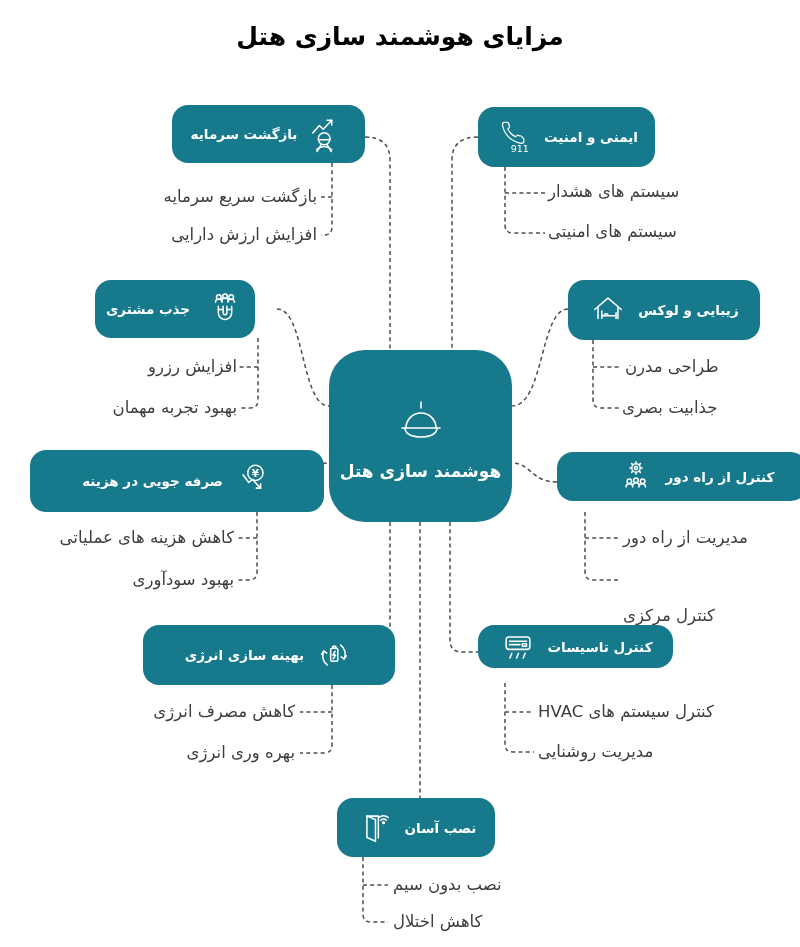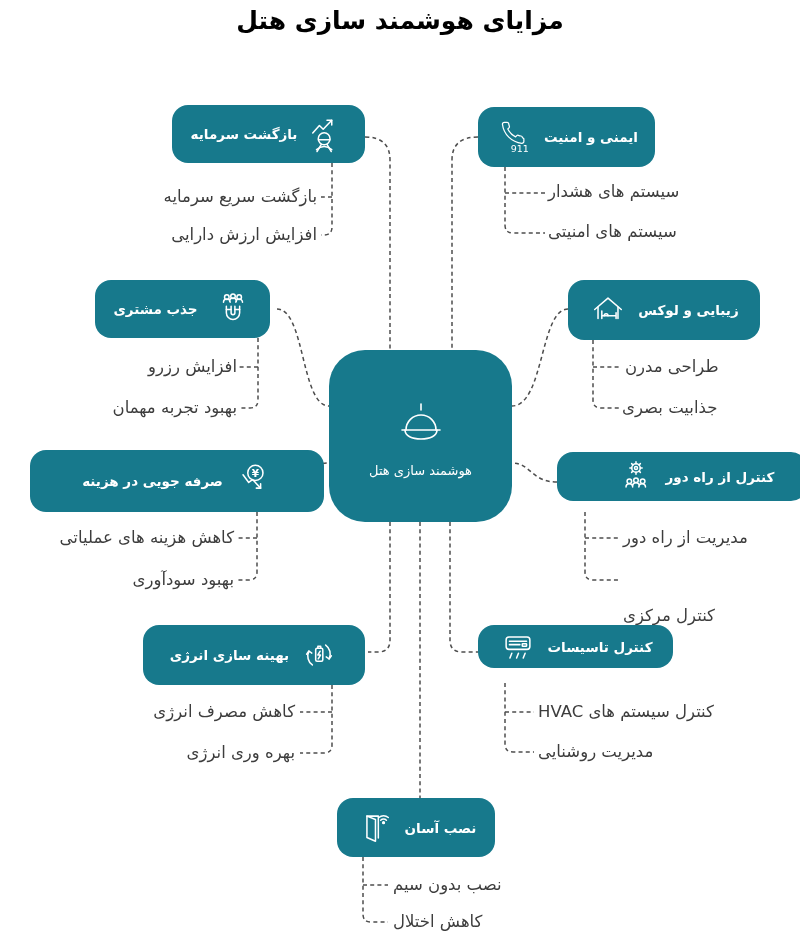--- a/index.html
+++ b/index.html
@@ -4,44 +4,44 @@
 <style>
   :root{
     --node-teal:#17798C;
     --text:#3D3D3D;
     --connector:#4D4D4D;
     --background:#FFFFFF;
   }
   html,body{margin:0;padding:0;}
   body{background:var(--background);font-family:"DejaVu Sans",sans-serif;}
   .canvas{position:relative;width:800px;height:947px;background:var(--background);overflow:hidden;}
-  .title{position:absolute;top:6px;left:0;right:0;margin:0;text-align:center;
+  .title{position:absolute;top:6px;left:0;right:0;margin:16px;text-align:center;
          font-size:25px;font-weight:bold;color:#000;}
   svg.connectors{position:absolute;left:0;top:0;width:800px;height:947px;}
   svg.connectors path{fill:none;stroke:var(--connector);stroke-width:1.5;
          stroke-dasharray:4 3.2;stroke-linecap:butt;}
   .node{position:absolute;background:var(--node-teal);border-radius:16px;
         display:flex;align-items:center;justify-content:center;gap:11px;color:#fff;}
   .node .nlabel{font-size:13.5px;font-weight:bold;white-space:nowrap;}
   .node svg{flex:none;display:block;}
   .icon{stroke:#fff;stroke-width:1.6;fill:none;stroke-linecap:round;stroke-linejoin:round;}
   .icon text{stroke:none;fill:#fff;}
   .center-node{position:absolute;left:329px;top:350px;width:183px;height:172px;
         background:var(--node-teal);border-radius:36px;display:flex;flex-direction:column;
         align-items:center;justify-content:center;gap:13px;color:#fff;}
-  .center-node .clabel{font-size:13px;font-weight:normal;white-space:nowrap;}
+  .center-node .clabel{font-size:17px;font-weight:bold;white-space:nowrap;}
   .sub{position:absolute;font-size:16.5px;color:var(--text);white-space:nowrap;line-height:22px;}
   
   #n0{left:172px;top:105px;width:193px;height:58px;}
   #n1{left:478px;top:107px;width:177px;height:60px;}
-  #n2{left:95px; top:280px;width:175px;height:58px;gap:16px;}
+  #n2{left:95px; top:280px;width:160px;height:58px;gap:16px;}
   #n3{left:568px;top:280px;width:192px;height:60px;}
   #n4{left:30px; top:450px;width:294px;height:62px;}
   #n5{left:557px;top:452px;width:223px;height:49px;padding-left:27px;}
-  #n6{left:143px;top:625px;width:222px;height:60px;}
+  #n6{left:143px;top:625px;width:252px;height:60px;}
   #n7{left:478px;top:625px;width:195px;height:43px;}
   #n8{left:337px;top:798px;width:158px;height:59px;}
   
   #s0a{right:483px;top:186px;} #s0b{right:483px;top:224px;}
   #s1a{left:548px;top:181px;}  #s1b{left:548px;top:221px;}
   #s2a{right:563px;top:356px;} #s2b{right:563px;top:397px;}
   #s3a{left:625px;top:356px;}  #s3b{left:622px;top:397px;}
   #s4a{right:566px;top:527px;} #s4b{right:566px;top:569px;}
   #s5a{left:623px;top:527px;}  #s5b{left:623px;top:569px;margin-top:36px;}
   #s6a{right:505px;top:701px;} #s6b{right:505px;top:742px;}

